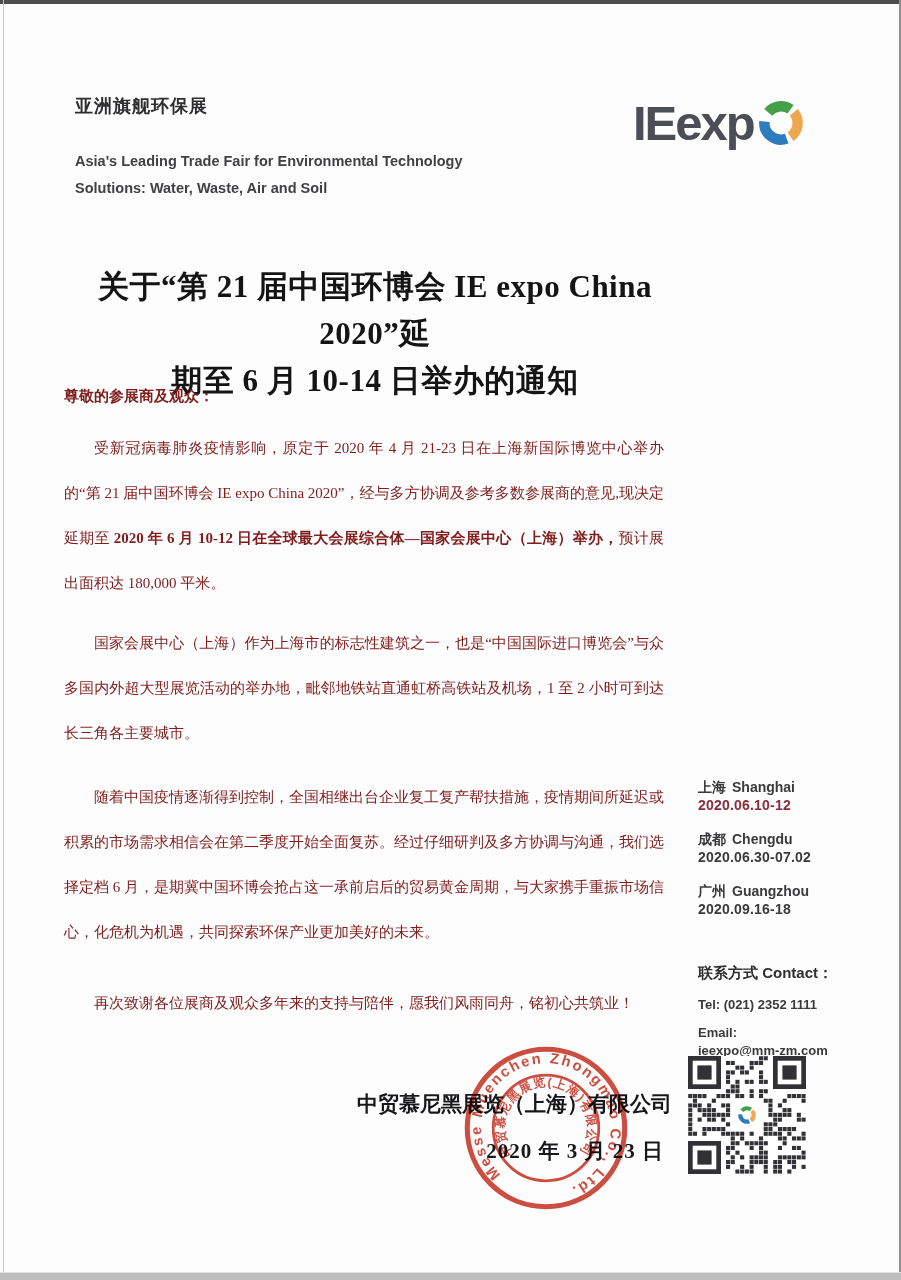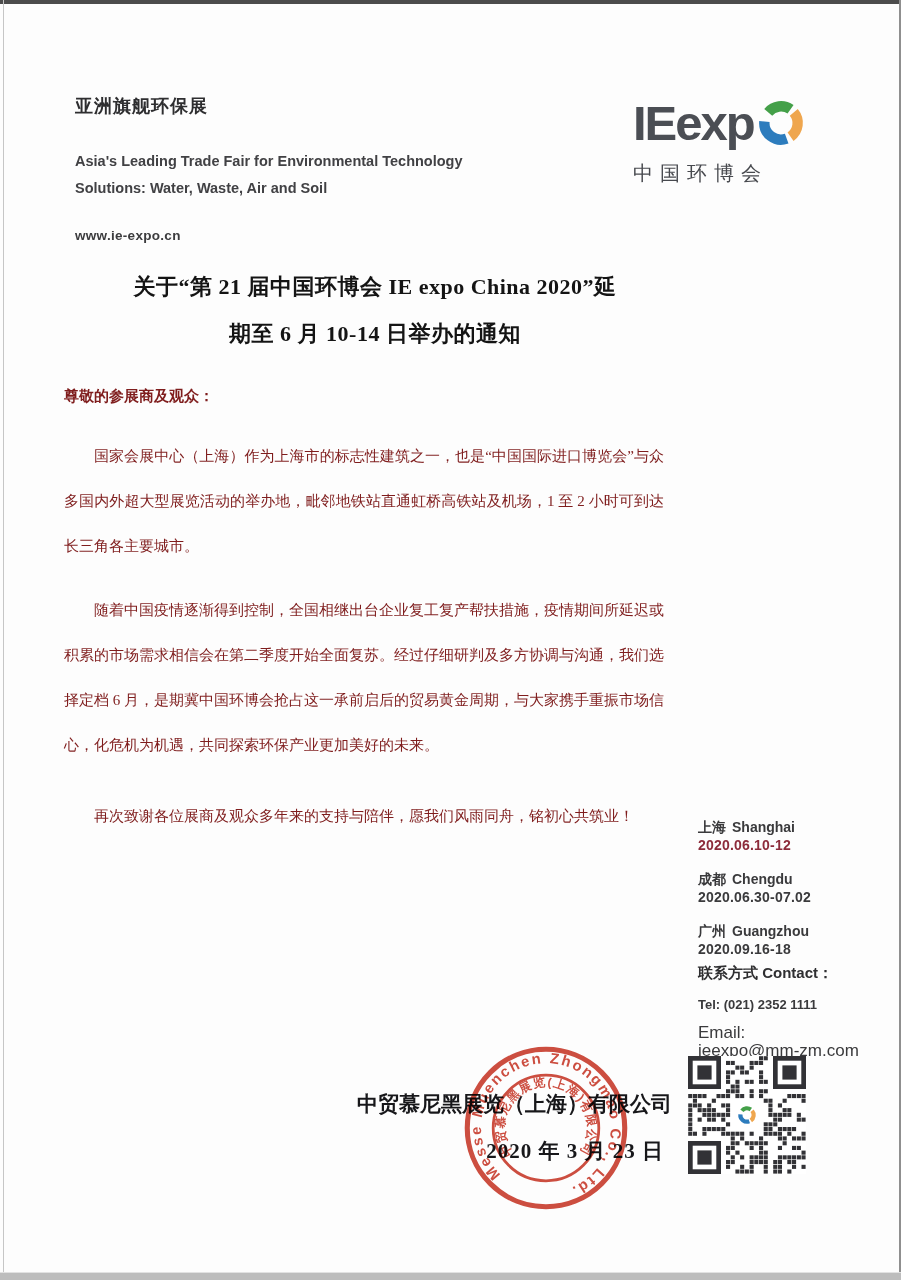--- a/index.html
+++ b/index.html
@@ -21,94 +21,93 @@
 
   .logo{position:absolute;left:633px;top:98px;}
   .logo-row{display:flex;align-items:flex-end;}
   .logo-word{font-size:49px;line-height:50px;font-weight:bold;color:#4b4e54;letter-spacing:-2px;}
   .logo-o{width:50px;height:50px;margin-left:2px;}
   .logo-zh{margin-top:12px;font-size:20px;color:#47494e;letter-spacing:7px;}
 
   
   .doc-title{position:absolute;left:60px;top:263px;width:630px;text-align:center;
     font-family:"Liberation Serif","DejaVu Serif",serif;
-    font-size:22px;font-weight:bold;color:#141414;line-height:47px;letter-spacing:.5px;}
+    font-size:31px;font-weight:bold;color:#141414;line-height:47px;letter-spacing:.5px;}
   .flow{position:absolute;left:64px;top:374px;width:600px;
     font-family:"Liberation Serif","DejaVu Serif",serif;font-size:15px;color:#7f1d1d;}
   .salutation{font-weight:bold;line-height:45px;}
   .flow p{margin:0;line-height:45px;text-indent:2em;text-align:justify;}
   .p1{margin-top:7px !important;}
   .p2{margin-top:15px !important;}
   .p3{margin-top:19px !important;}
   .p4{margin-top:26px !important;}
   .bold-seg{font-weight:bold;}
 
   
   .signature{position:absolute;right:229px;top:1090px;text-align:right;z-index:4;
     font-family:"Liberation Serif","DejaVu Serif",serif;font-weight:bold;font-size:21px;color:#17171a;}
   .sig-date{margin-top:19px;margin-right:8px;letter-spacing:1px;}
 
   
   .seal{position:absolute;left:458px;top:1040px;width:176px;height:176px;z-index:5;
     mix-blend-mode:multiply;opacity:.9;}
 
   
-  .events{position:absolute;left:698px;top:818px;font-size:14px;font-weight:bold;}
+  .events{position:absolute;left:698px;top:778px;font-size:14px;font-weight:bold;}
   .event{margin-bottom:16px;line-height:18px;}
   .event .city{color:#3a3a3c;}
   .event .city .en{margin-left:6px;}
   .event .date{color:#3a3a3c;letter-spacing:.2px;}
   .event .date.hl{color:#8c2b3a;}
 
   .contact{position:absolute;left:698px;top:964px;color:#3a3a3c;}
   .contact-heading{font-size:15px;font-weight:bold;color:#2f2f31;}
   .contact-tel{margin-top:14px;font-size:13px;font-weight:600;}
-  .contact-email{margin-top:12px;font-size:17px;font-weight:400;line-height:18px;}
+  .contact-email{margin-top:12px;font-size:13px;font-weight:700;line-height:18px;}
 
   .qr{position:absolute;left:688px;top:1056px;width:118px;height:118px;}
   .qr svg{display:block;}
   .qr-logo{position:absolute;left:46px;top:46px;width:26px;height:26px;background:#fff;border-radius:50%;
     display:flex;align-items:center;justify-content:center;}
 </style>
 </head>
 <body>
 
 <div class="edge-top"></div>
 <div class="edge-left"></div>
 <div class="edge-right"></div>
 <div class="edge-bottom"></div>
 
 <div class="brand">
   <div class="brand-zh">亚洲旗舰环保展</div>
   <div class="brand-en">
     <div>Asia's Leading Trade Fair for Environmental Technology</div>
     <div>Solutions: Water, Waste, Air and Soil</div>
   </div>
-  <div class="brand-web">www.ie-expo.cn</div>
 </div>
 
 <div class="logo">
   <div class="logo-row">
     <span class="logo-word">IEexp</span>
     <svg class="logo-o" viewBox="0 0 48 48">
       <path d="M 11.74 13.72 A 16 16 0 0 1 33.18 10.89" fill="none" stroke="#44a049" stroke-width="10"></path>
       <path d="M 36.26 13.72 A 16 16 0 0 1 33.18 37.11" fill="none" stroke="#efa64e" stroke-width="10"></path>
       <path d="M 29.47 39.03 A 16 16 0 0 1 8.06 22.61" fill="none" stroke="#2d7cbd" stroke-width="10"></path>
     </svg>
   </div>
-  <div class="logo-zh">中国环博会</div>
 </div>
 
 <div class="doc-title">
   <div>关于“第 21 届中国环博会 IE expo China 2020”延</div>
   <div>期至 6 月 10-14 日举办的通知</div>
 </div>
 
 <div class="flow">
   <div class="salutation">尊敬的参展商及观众：</div>
+  <p class="p1"><span>受新冠病毒肺炎疫情影响，原定于 2020 年 4 月 21-23 日在上海新国际博览中心举办的“第 21 届中国环博会 IE expo China 2020”，经与多方协调及参考多数参展商的意见,现决定延期至 </span><span class="bold-seg">2020 年 6 月 10-12 日在全球最大会展综合体—国家会展中心（上海）举办，</span><span>预计展出面积达 180,000 平米。</span></p>
   <p class="p2">国家会展中心（上海）作为上海市的标志性建筑之一，也是“中国国际进口博览会”与众多国内外超大型展览活动的举办地，毗邻地铁站直通虹桥高铁站及机场，1 至 2 小时可到达长三角各主要城市。</p>
   <p class="p3">随着中国疫情逐渐得到控制，全国相继出台企业复工复产帮扶措施，疫情期间所延迟或积累的市场需求相信会在第二季度开始全面复苏。经过仔细研判及多方协调与沟通，我们选择定档 6 月，是期冀中国环博会抢占这一承前启后的贸易黄金周期，与大家携手重振市场信心，化危机为机遇，共同探索环保产业更加美好的未来。</p>
   <p class="p4">再次致谢各位展商及观众多年来的支持与陪伴，愿我们风雨同舟，铭初心共筑业！</p>
 </div>
 
 <div class="signature">
   <div>中贸慕尼黑展览（上海）有限公司</div>
   <div class="sig-date">2020 年 3 月 23 日</div>
 </div>
 

